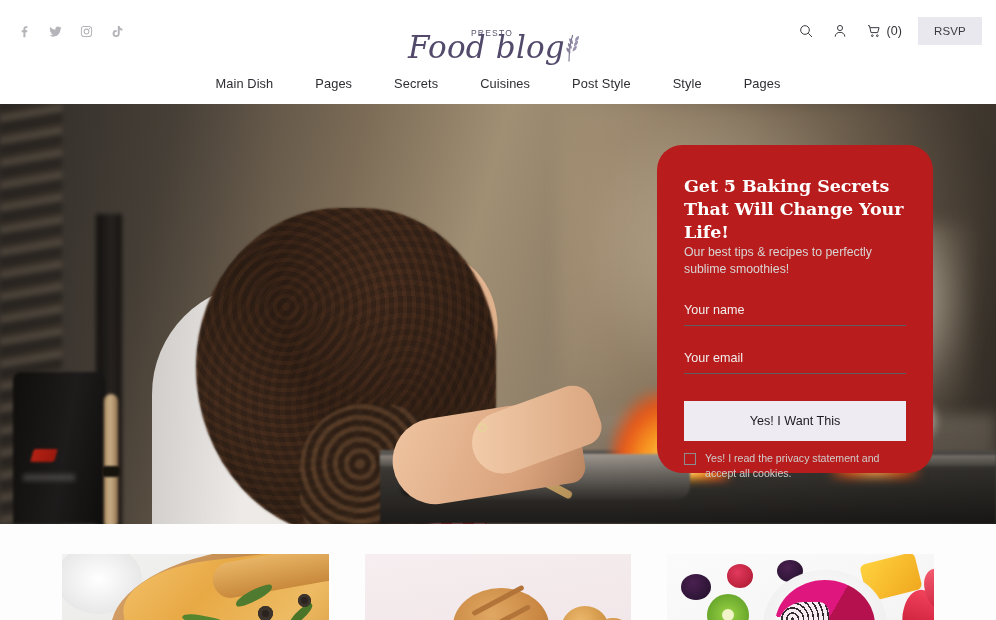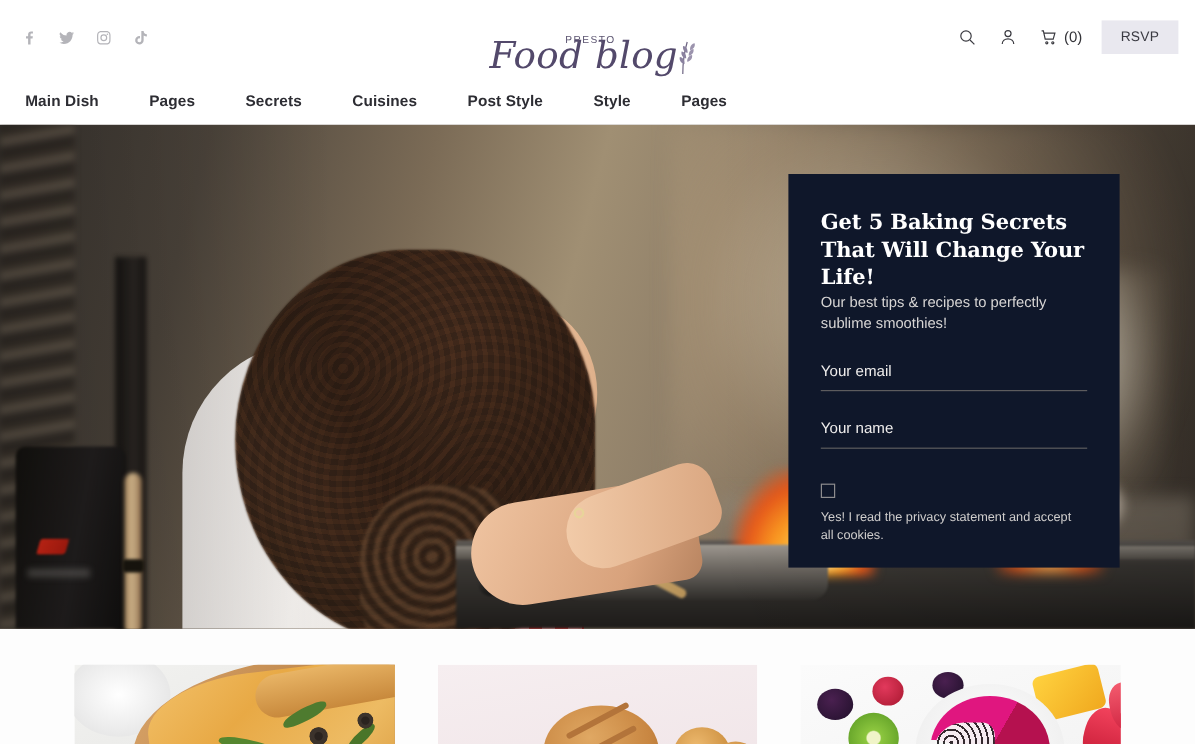--- a/index.html
+++ b/index.html
@@ -97,25 +97,24 @@
     color: #3a3a42;
     font-size: 11.5px;
     font-family: "Liberation Sans", sans-serif;
     padding: 8px 16px;
     cursor: pointer;
     letter-spacing: 0.2px;
   }
 
   .nav {
     display: flex;
-    justify-content: flex-start;
+    justify-content: center;
     align-items: center;
     gap: 0;
     height: 42px;
-    font-weight: bold;
   }
   .nav-item {
     font-size: 12.8px;
     color: #2d2d33;
     padding: 0 21px;
     cursor: pointer;
     letter-spacing: 0.1px;
     white-space: nowrap;
   }
 
@@ -343,22 +342,23 @@
   .hero-shade {
     position: absolute; inset: 0;
     background: linear-gradient(90deg, rgba(0,0,0,.22) 0%, rgba(0,0,0,0) 28%, rgba(0,0,0,0) 60%, rgba(0,0,0,.18) 100%);
   }
 
   
   .promo {
     position: absolute;
     left: 657px; top: 41px;
     width: 276px; height: 328px;
-    background: #0f172a;
+    background: #b91c1c;
     padding: 30px 27px 0 27px;
+    border-radius: 25px;
   }
   .promo-title {
     font-family: "DejaVu Serif", serif;
     font-weight: 700;
     font-size: 17.5px;
     line-height: 23px;
     color: #ffffff;
     letter-spacing: -0.1px;
   }
   .promo-sub {
@@ -386,25 +386,24 @@
     width: 100%;
     background: #eeebf2;
     border: none;
     padding: 13px 0;
     font-size: 12.6px;
     color: #1b1b1f;
     cursor: pointer;
     font-family: "Liberation Sans", sans-serif;
   }
   .promo-consent {
-    margin-top: 27px;
+    margin-top: 10px;
     display: flex;
     gap: 9px;
     align-items: flex-start;
-    flex-direction: column;
   }
   .promo-check {
     width: 12px; height: 12px;
     border: 1px solid #8d8c8e;
     background: transparent;
     flex: 0 0 auto;
     margin-top: 2px;
     cursor: pointer;
   }
   .promo-consent-text {
@@ -588,27 +587,28 @@
     <div class="w-ring"></div>
 
     <div class="hero-shade"></div>
   </div>
 
   <div class="promo">
     <div class="promo-title">Get 5 Baking Secrets That Will Change Your Life!</div>
     <div class="promo-sub">Our best tips &amp; recipes to perfectly sublime smoothies!</div>
 
     <div class="promo-field">
+      <input type="text" placeholder="Your name" style="">
+    </div>
+
+    <div class="promo-field">
       <input type="text" placeholder="Your email" style="">
     </div>
 
-    <div class="promo-field">
-      <input type="text" placeholder="Your name" style="">
-    </div>
-
+    <button class="promo-submit">Yes! I Want This</button>
 
     <div class="promo-consent">
       <span class="promo-check"></span>
       <span class="promo-consent-text">Yes! I read the privacy statement and accept all cookies.</span>
     </div>
   </div>
 </div>
 
 <div class="strip">
 

